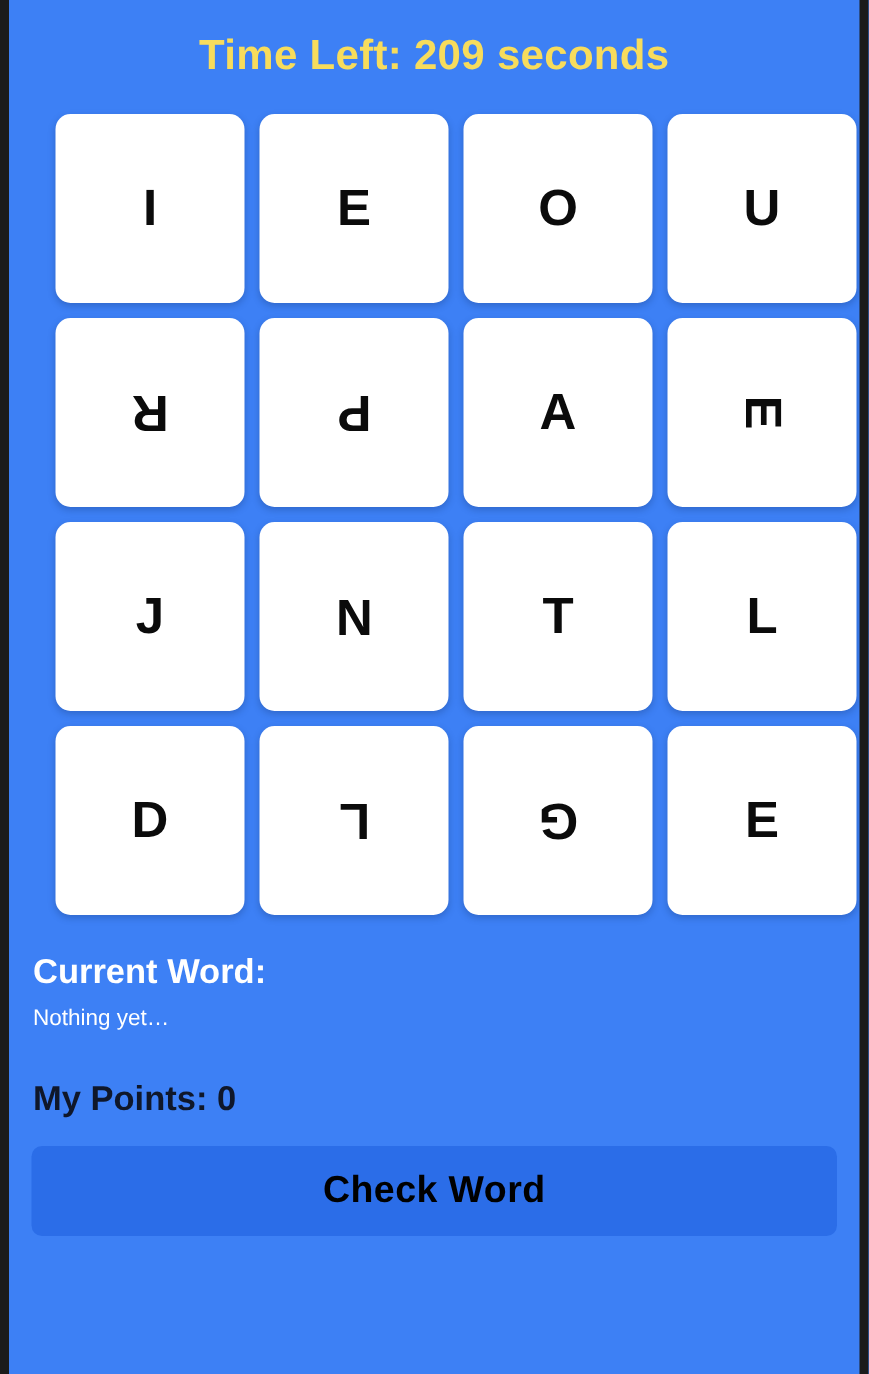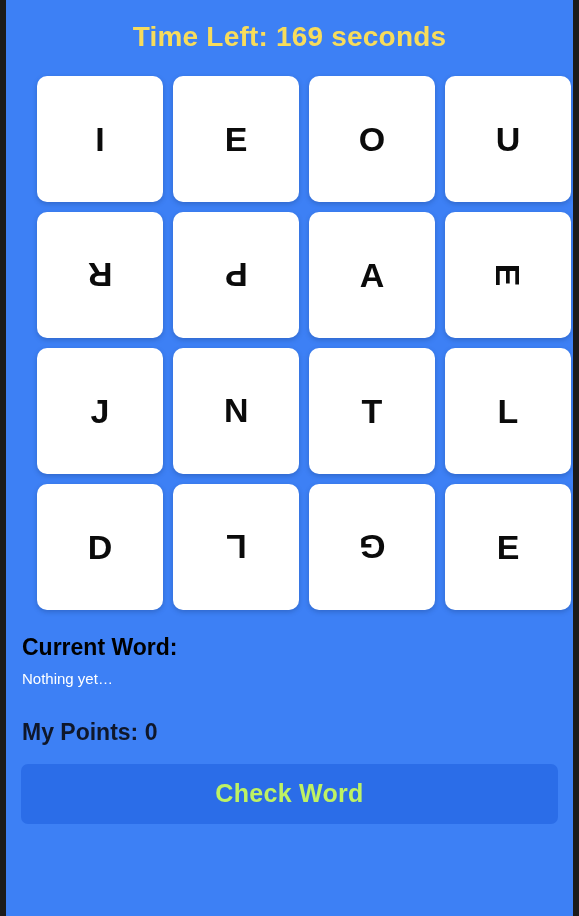--- a/index.html
+++ b/index.html
@@ -78,21 +78,21 @@
   .rot-90  { transform: rotate(90deg); }
   .rot-180 { transform: rotate(180deg); }
 
   .status {
     padding-left: 16px;
     padding-right: 16px;
     margin-top: 24px;
   }
   .status-heading {
     margin: 0;
-    color: #000000;
+    color: #ffffff;
     font-size: 23px;
     font-weight: bold;
     line-height: 1.2;
   }
   .status-value {
     margin: 0;
     margin-top: 8px;
     color: #ffffff;
     font-size: 15px;
     font-weight: 400;
@@ -104,36 +104,36 @@
     font-size: 23px;
     font-weight: bold;
   }
   .check-btn {
     display: block;
     margin: 0 auto;
     margin-top: 18px;
     width: 537px;
     height: 60px;
     background: #2b6de8;
-    color: #bef264;
+    color: #000000;
     border: none;
     border-radius: 7px;
     font-family: "Liberation Sans", sans-serif;
     font-size: 25px;
     font-weight: bold;
     cursor: pointer;
     letter-spacing: 0.3px;
   }
 </style>
 </head>
 <body>
 
 <div id="app">
 
-  <h1 class="timer">Time Left: 169 seconds</h1>
+  <h1 class="timer">Time Left: 209 seconds</h1>
 
 
   <div class="board" id="board">
       <div class="tile">
         <span class="tile-letter rot-0">I</span>
       </div>
       <div class="tile">
         <span class="tile-letter rot-0">E</span>
       </div>
       <div class="tile">

